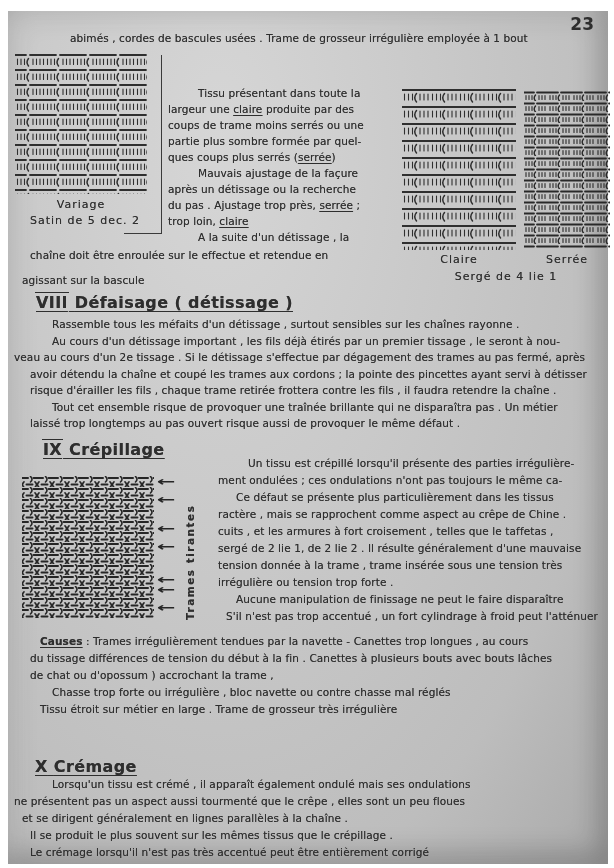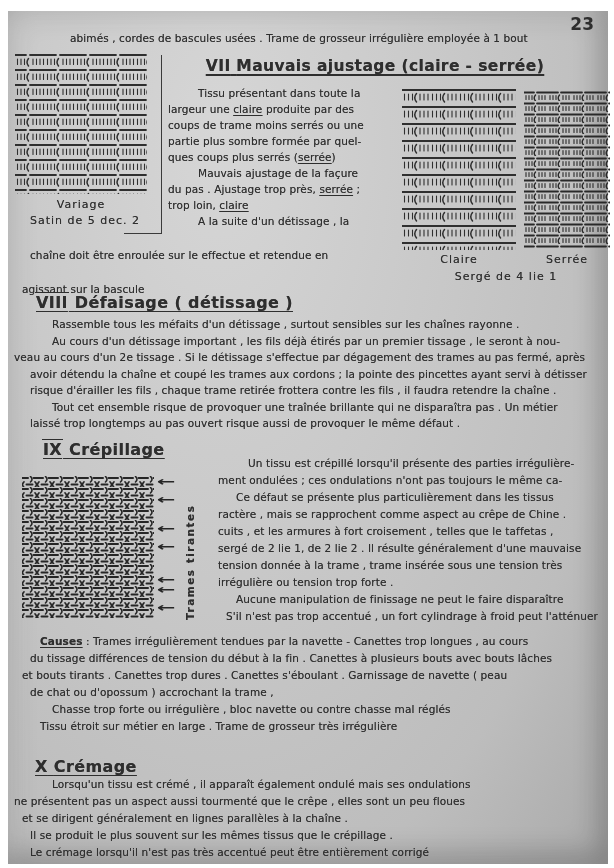--- a/index.html
+++ b/index.html
@@ -87,48 +87,46 @@
   <div class="abs ln" style="left:62px;top:19px;">abimés , cordes de bascules usées . Trame de grosseur irrégulière employée à 1 bout</div>
 
   <svg class="fig abs" style="left:7px;top:41px;" width="132" height="142">
     <rect width="132" height="142" fill="url(#pat-satin)"></rect>
   </svg>
   <div class="abs figcap" style="left:7px;top:187px;width:132px;">Variage</div>
   <div class="abs figcap" style="left:7px;top:203px;width:140px;">Satin de 5 dec. 2</div>
 
   <div class="abs bracket" style="left:116px;top:44px;width:37px;height:178px;"></div>
 
-  <div class="abs h-big" style="left:192px;top:46px;width:350px;text-align:center;">
-    <span>VII</span>&nbsp;<span>Mauvais ajustage (claire - serrée)</span>
-  </div>
 
   <div class="abs" style="left:160px;top:74px;width:235px;">
     <div class="ln ind-l">Tissu présentant dans toute la</div>
     <div class="ln"><span>largeur une </span><span class="u">claire</span><span> produite par des</span></div>
     <div class="ln">coups de trame moins serrés ou une</div>
     <div class="ln">partie plus sombre formée par quel-</div>
     <div class="ln"><span>ques coups plus serrés (</span><span class="u">serrée</span><span>)</span></div>
     <div class="ln ind-l">Mauvais ajustage de la façure</div>
+    <div class="ln">après un détissage ou la recherche</div>
     <div class="ln"><span>du pas . Ajustage trop près, </span><span class="u">serrée</span><span> ;</span></div>
     <div class="ln"><span>trop loin, </span><span class="u">claire</span></div>
     <div class="ln ind-l">A la suite d'un détissage , la</div>
   </div>
 
   <svg class="fig abs" style="left:394px;top:75px;" width="114" height="164">
     <rect width="114" height="164" fill="url(#pat-loose)"></rect>
   </svg>
   <svg class="fig abs" style="left:516px;top:79px;" width="86" height="158">
     <rect width="86" height="158" fill="url(#pat-dense)"></rect>
   </svg>
   <div class="abs figcap" style="left:394px;top:242px;width:114px;">Claire</div>
   <div class="abs figcap" style="left:516px;top:242px;width:86px;">Serrée</div>
   <div class="abs figcap" style="left:394px;top:259px;width:208px;">Sergé de 4 lie 1</div>
 
   <div class="abs ln ind-s" style="left:14px;top:236px;">chaîne doit être enroulée sur le effectue et retendue en</div>
-  <div class="abs ln" style="left:14px;top:270px;">agissant sur la bascule</div>
+  <div class="abs ln" style="left:14px;top:261px;">agissant sur la bascule</div>
 
   <div class="abs h-mid" style="left:27px;top:282px;">
     <span class="rn">VIII</span>&nbsp;<span>Défaisage ( détissage )</span>
   </div>
   <div class="abs" style="left:14px;top:305px;width:585px;">
     <div class="ln ind-l" style="line-height:16.5px;">Rassemble tous les méfaits d'un détissage , surtout sensibles sur les chaînes rayonne .</div>
     <div class="ln ind-l" style="line-height:16.5px;">Au cours d'un détissage important , les fils déjà étirés par un premier tissage , le seront à nou-</div>
     <div class="ln hang" style="line-height:16.5px;">veau au cours d'un 2e tissage . Si le détissage s'effectue par dégagement des trames au pas fermé, après</div>
     <div class="ln ind-s" style="line-height:16.5px;">avoir détendu la chaîne et coupé les trames aux cordons ; la pointe des pincettes ayant servi à détisser</div>
     <div class="ln ind-s" style="line-height:16.5px;">risque d'érailler les fils , chaque trame retirée frottera contre les fils , il faudra retendre la chaîne .</div>
@@ -161,21 +159,20 @@
     <div class="ln" style="line-height:17px;">sergé de 2 lie 1, de 2 lie 2 . Il résulte généralement d'une mauvaise</div>
     <div class="ln" style="line-height:17px;">tension donnée à la trame , trame insérée sous une tension très</div>
     <div class="ln" style="line-height:17px;">irrégulière ou tension trop forte .</div>
     <div class="ln ind-m" style="line-height:17px;">Aucune manipulation de finissage ne peut le faire disparaître</div>
     <div class="ln ind-s" style="line-height:17px;">S'il n'est pas trop accentué , un fort cylindrage à froid peut l'atténuer</div>
   </div>
 
   <div class="abs" style="left:14px;top:622px;width:585px;">
     <div class="ln ind-m" style="line-height:17px;"><span class="u" style="font-weight:bold;">Causes</span><span> : Trames irrégulièrement tendues par la navette - Canettes trop longues , au cours</span></div>
     <div class="ln ind-s" style="line-height:17px;">du tissage différences de tension du début à la fin . Canettes à plusieurs bouts avec bouts lâches</div>
-    <div class="ln" style="line-height:17px;">et bouts tirants . Canettes trop dures . Canettes s'éboulant . Garnissage de navette ( peau</div>
     <div class="ln ind-s" style="line-height:17px;">de chat ou d'opossum ) accrochant la trame ,</div>
     <div class="ln ind-l" style="line-height:17px;">Chasse trop forte ou irrégulière , bloc navette ou contre chasse mal réglés</div>
     <div class="ln ind-m" style="line-height:17px;">Tissu étroit sur métier en large . Trame de grosseur très irrégulière</div>
   </div>
 
   <div class="abs h-mid" style="left:27px;top:746px;">
     <span>X</span>&nbsp;<span>Crémage</span>
   </div>
   <div class="abs" style="left:14px;top:765px;width:585px;">
     <div class="ln ind-l" style="line-height:17px;">Lorsqu'un tissu est crémé , il apparaît également ondulé mais ses ondulations</div>

